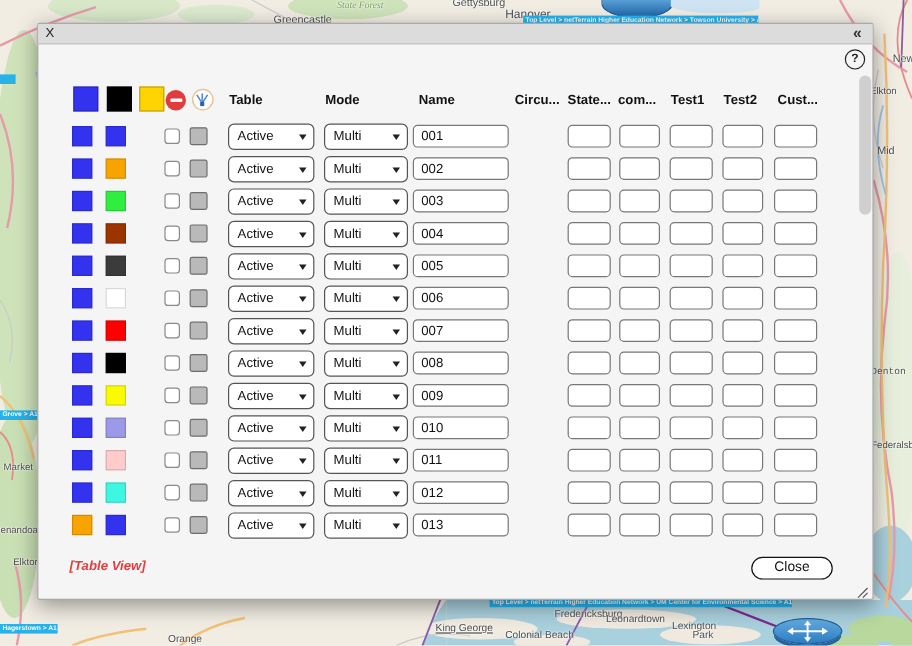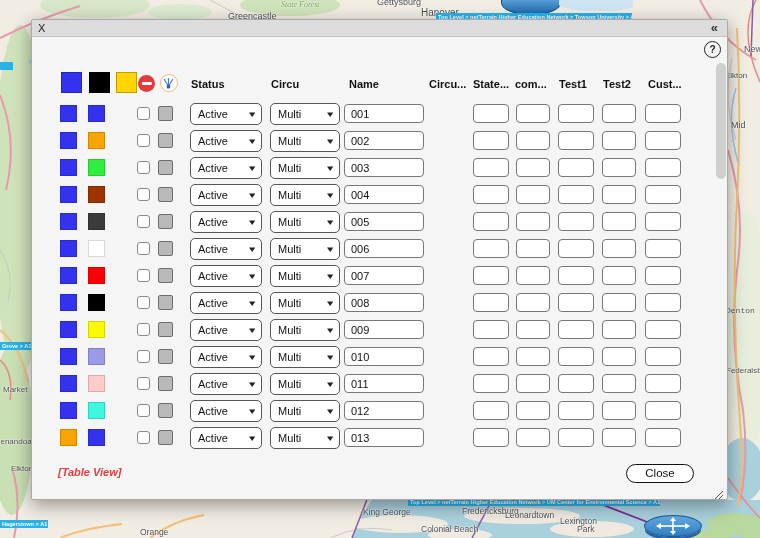--- a/index.html
+++ b/index.html
@@ -167,21 +167,21 @@
       <div class="map-label" style="left: 726px; top: 306px; font-size: 8px; font-family: Liberation Mono, monospace;">Denton</div>
       <div class="map-label" style="left: 726px; top: 366px; font-size: 8px;">Federalsb</div>
       <div class="map-label" style="left: 3px; top: 385px; font-size: 8px;">Market</div>
       <div class="map-label" style="left: -4px; top: 437px; font-size: 8px;">henandoa</div>
       <div class="map-label" style="left: 11px; top: 464px; font-size: 8px;">Elkton</div>
       <div class="map-label" style="left: 462px; top: 506px; font-size: 8.5px;">Fredericksburg</div>
       <div class="map-label" style="left: 505px; top: 510px; font-size: 8.5px;">Leonardtown</div>
       <div class="map-label" style="left: 560px; top: 516px; font-size: 8.5px;">Lexington</div>
       <div class="map-label" style="left: 577px; top: 524px; font-size: 8.5px;">Park</div>
       <div class="map-label" style="left: 421px; top: 524px; font-size: 8.5px;">Colonial Beach</div>
-      <div class="map-label" style="left: 363px; top: 507px; font-size: 8.5px;">King George</div>
+      <div class="map-label" style="left: 363px; top: 518px; font-size: 8.5px; text-decoration: underline;">King George</div>
       <div class="map-label" style="left: 140px; top: 527px; font-size: 8.5px;">Orange</div>
     </div>
   <div>
       <div class="map-banner" style="left: 436px; top: 13px; width: 196px;">Top Level &gt; netTerrain Higher Education Network &gt; Towson University &gt; A1</div>
       <div class="map-banner" style="left: 408px; top: 498px; width: 252px;">Top Level &gt; netTerrain Higher Education Network &gt; UM Center for Environmental Science &gt; A1</div>
       <div class="map-banner" style="left: 0px; top: 342px; width: 46px;">Grove &gt; A1</div>
       <div class="map-banner" style="left: 0px; top: 520px; width: 48px;">Hagerstown &gt; A1</div>
       <div class="map-banner" style="left: 0px; top: 62px; width: 13px;"></div>
     </div>
 </div>
@@ -201,22 +201,22 @@
       <g stroke="#4a7fd4" stroke-width="1.2" fill="none">
         <line x1="7.5" y1="11" x2="3" y2="4"></line>
         <line x1="7.5" y1="11" x2="7.5" y2="3"></line>
         <line x1="7.5" y1="11" x2="12" y2="4"></line>
       </g>
       <rect x="5.8" y="10" width="3.4" height="3.4" fill="#2f5fb4"></rect>
     </svg>
   </div>
 
   <div>
-      <div class="col-head" style="left: 159px;">Status</div>
-      <div class="col-head" style="left: 239px;">Circu</div>
+      <div class="col-head" style="left: 159px;">Table</div>
+      <div class="col-head" style="left: 239px;">Mode</div>
       <div class="col-head" style="left: 317px;">Name</div>
       <div class="col-head" style="left: 397px;">Circu...</div>
       <div class="col-head" style="left: 441px;">State...</div>
       <div class="col-head" style="left: 483px;">com...</div>
       <div class="col-head" style="left: 527px;">Test1</div>
       <div class="col-head" style="left: 571px;">Test2</div>
       <div class="col-head" style="left: 616px;">Cust...</div>
     </div>
   <div>
       <div class="strand-row" style="top: 83px;">

